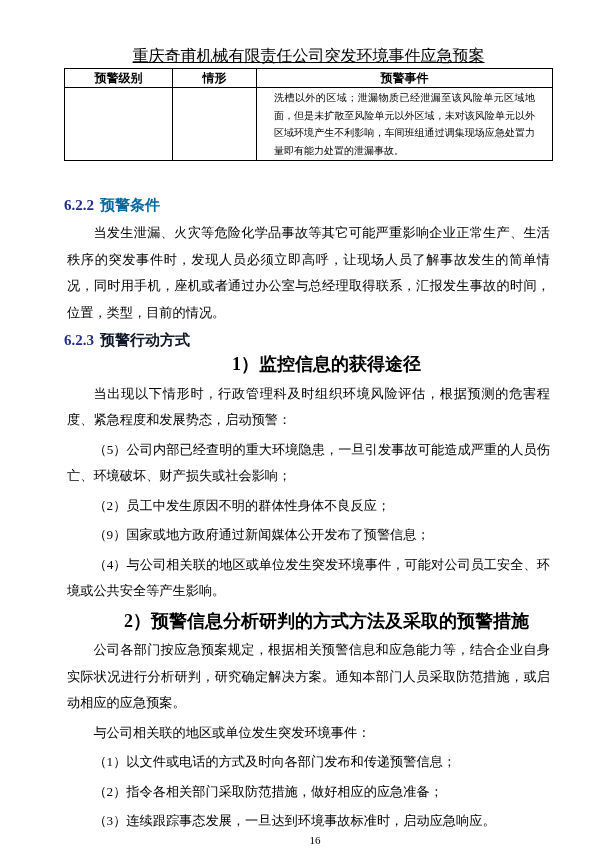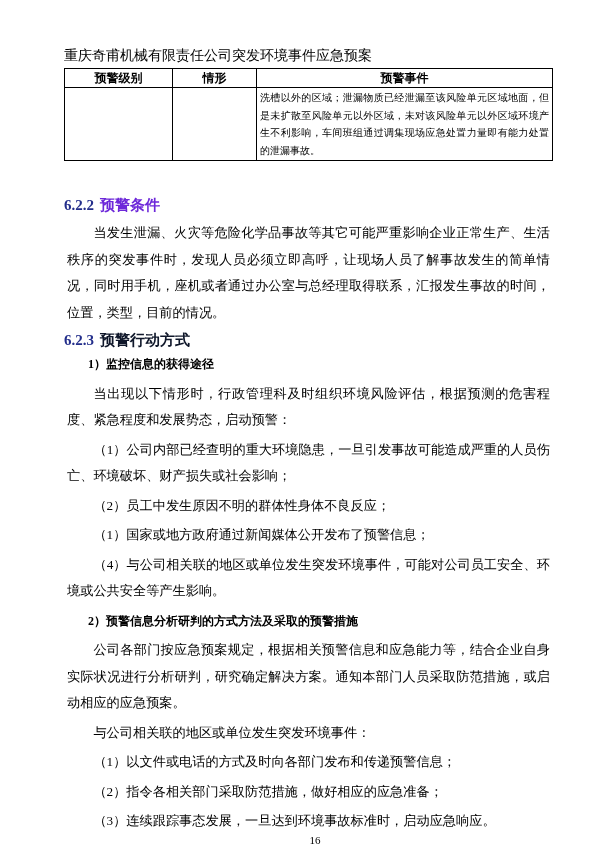--- a/index.html
+++ b/index.html
@@ -13,34 +13,36 @@
     color: #000000;
     overflow: hidden;
   }
   .content {
     position: absolute;
     left: 64px;
     top: 48px;
     width: 489px;
   }
   .header-title {
-    font-size: 14px;
+    text-align: center;
+    font-size: 16px;
     line-height: 15px;
     margin-bottom: 5px;
     white-space: nowrap;
+    text-decoration: underline;
   }
   table.warning-table {
     border-collapse: collapse;
     width: 100%;
     table-layout: fixed;
   }
   table.warning-table th,
   table.warning-table td {
     border: 1px solid #000000;
-    padding: 1px 3px;
+    padding: 1px 17px;
     vertical-align: top;
   }
   table.warning-table th {
     font-size: 12px;
     font-weight: bold;
     text-align: center;
     height: 16px;
     line-height: 16px;
   }
   table.warning-table td {
@@ -54,38 +56,39 @@
 
   .h3 {
     font-size: 15px;
     font-weight: bold;
     line-height: 21px;
     margin: 0;
   }
   .h-622 { margin-top: 34px; }
   .h-623 { margin-top: 4px; }
   .h3 .h-num { color: #232e8b; }
-  .h3 .h-txt-black { color: #6d28d9; }
+  .h3 .h-txt-black { color: #0369a1; }
   .h3 .h-txt-navy { color: #0f172a; }
   .h-num { margin-right: 6px; }
 
   .para {
     font-size: 13.2px;
     line-height: 26.5px;
     text-align: justify;
     text-indent: 2em;
     margin: 3px;
   }
   .para-first { margin-top: 4px; }
   .subhead {
-    font-size: 12px;
+    font-size: 18px;
     font-weight: bold;
     line-height: 26.5px;
     text-indent: 2em;
     margin: 0;
+    text-align: center;
   }
   .page-number {
     position: absolute;
     bottom: 14px;
     left: 7px;
     width: 100%;
     text-align: center;
     font-size: 11px;
     line-height: 13px;
   }
@@ -125,23 +128,23 @@
     </h3>
 
     <p class="para para-first">当发生泄漏、火灾等危险化学品事故等其它可能严重影响企业正常生产、生活秩序的突发事件时，发现人员必须立即高呼，让现场人员了解事故发生的简单情况，同时用手机，座机或者通过办公室与总经理取得联系，汇报发生事故的时间，位置，类型，目前的情况。</p>
 
     <h3 class="h3 h-623">
       <span class="h-num">6.2.3</span><span class="h-txt-navy">预警行动方式</span>
     </h3>
 
     <p class="subhead">1）监控信息的获得途径</p>
     <p class="para">当出现以下情形时，行政管理科及时组织环境风险评估，根据预测的危害程度、紧急程度和发展势态，启动预警：</p>
-    <p class="para">（1）公司内部已经查明的重大环境隐患，一旦引发事故可能造成严重的人员伤亡、环境破坏、财产损失或社会影响；</p>
+    <p class="para">（5）公司内部已经查明的重大环境隐患，一旦引发事故可能造成严重的人员伤亡、环境破坏、财产损失或社会影响；</p>
     <p class="para">（2）员工中发生原因不明的群体性身体不良反应；</p>
-    <p class="para">（1）国家或地方政府通过新闻媒体公开发布了预警信息；</p>
+    <p class="para">（9）国家或地方政府通过新闻媒体公开发布了预警信息；</p>
     <p class="para">（4）与公司相关联的地区或单位发生突发环境事件，可能对公司员工安全、环境或公共安全等产生影响。</p>
 
     <p class="subhead">2）预警信息分析研判的方式方法及采取的预警措施</p>
     <p class="para">公司各部门按应急预案规定，根据相关预警信息和应急能力等，结合企业自身实际状况进行分析研判，研究确定解决方案。通知本部门人员采取防范措施，或启动相应的应急预案。</p>
     <p class="para">与公司相关联的地区或单位发生突发环境事件：</p>
     <p class="para">（1）以文件或电话的方式及时向各部门发布和传递预警信息；</p>
     <p class="para">（2）指令各相关部门采取防范措施，做好相应的应急准备；</p>
     <p class="para">（3）连续跟踪事态发展，一旦达到环境事故标准时，启动应急响应。</p>
 
   </div>

